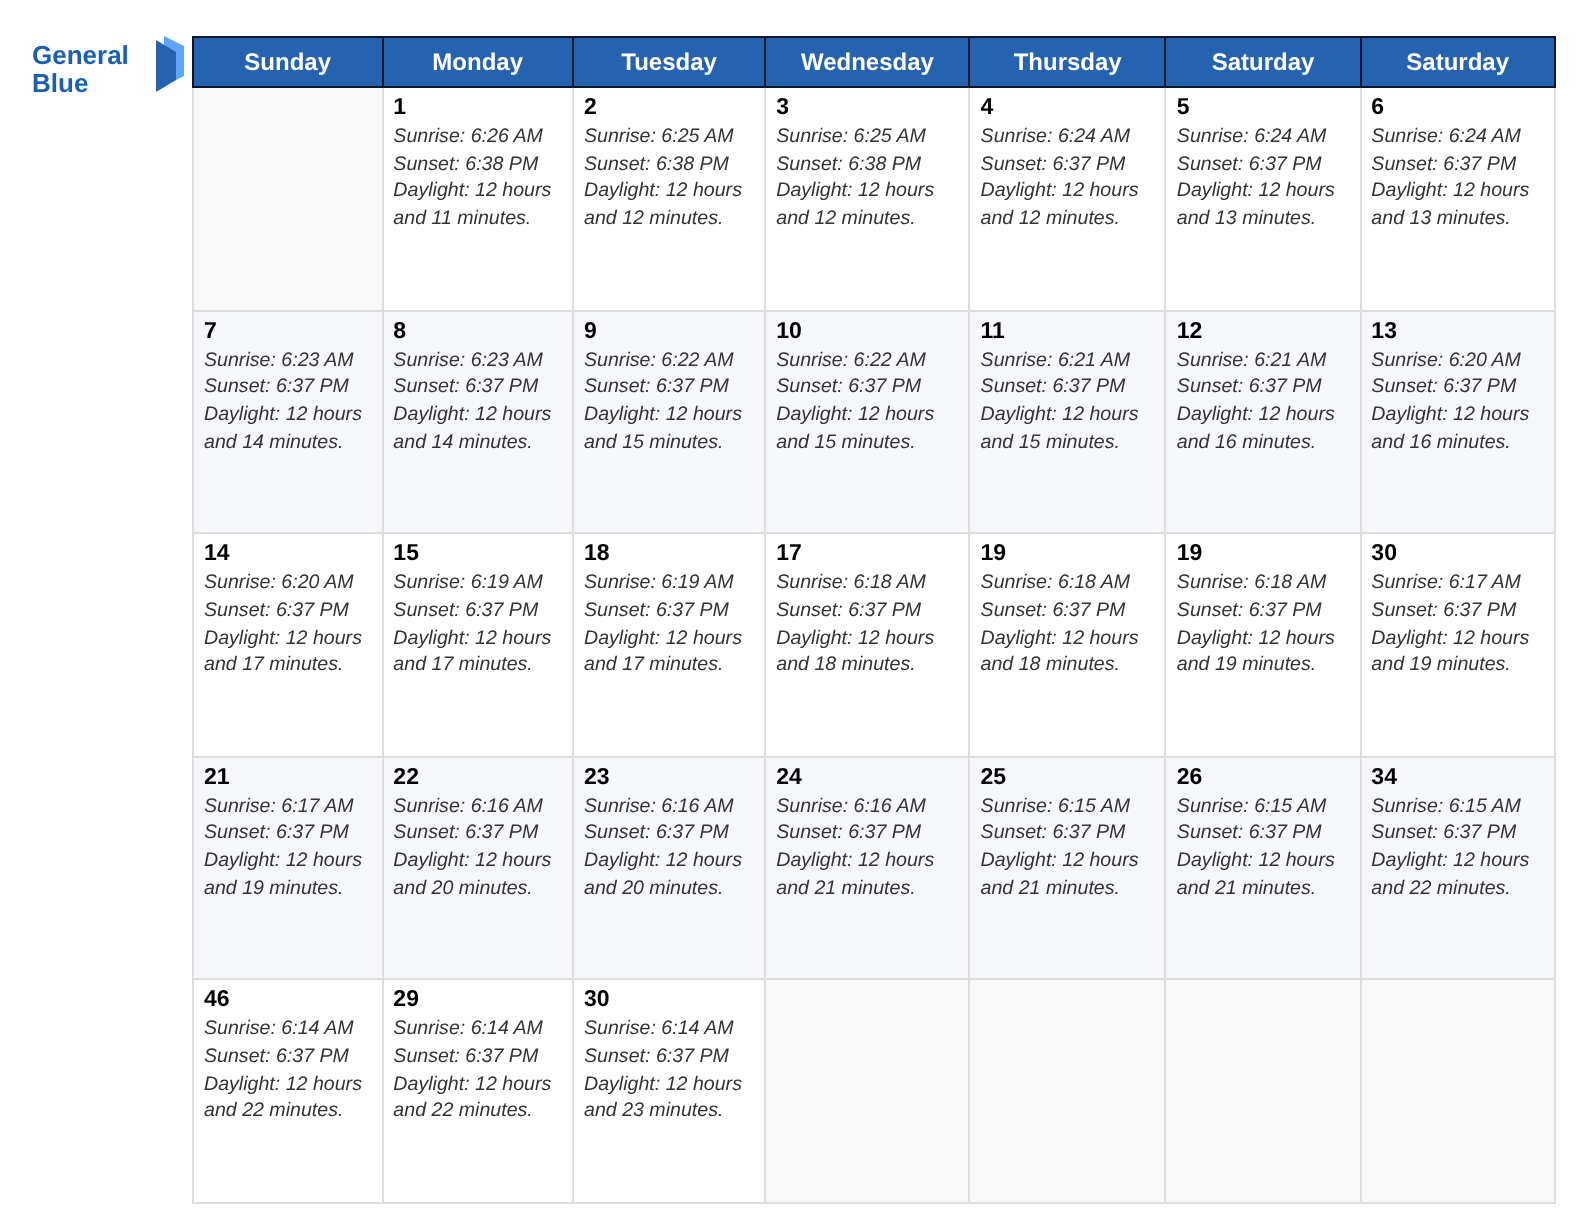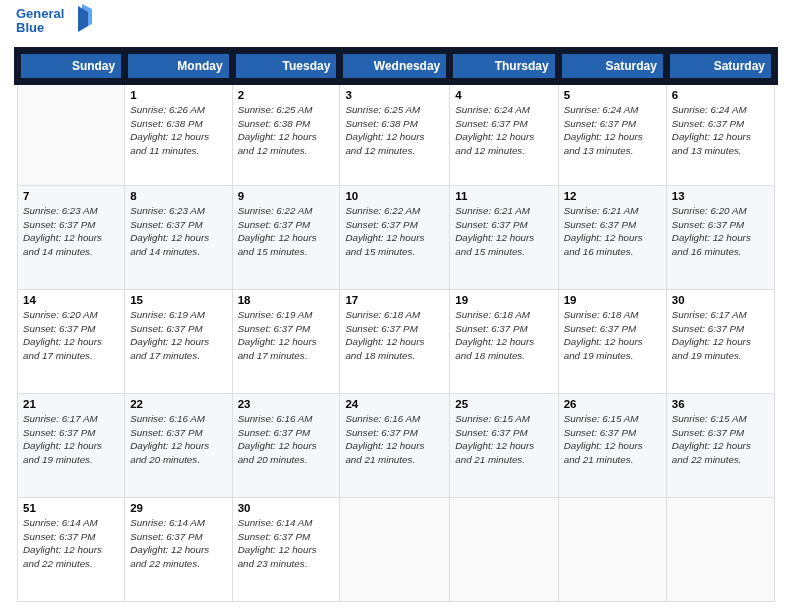--- a/index.html
+++ b/index.html
@@ -6,23 +6,22 @@
     body {
       font-family: Arial, sans-serif;
       background: #fff;
       width: 792px;
       height: 612px;
       overflow: hidden;
     }
     .container {
       width: 792px;
       height: 612px;
-      padding: 4px 14px 10px 14px;
+      padding: 18px 14px 10px 14px;
       display: flex;
-      flex-direction: column;
     }
     .header {
       display: flex;
       justify-content: space-between;
       align-items: flex-start;
       margin-bottom: 8px;
     }
     .logo {
       display: flex;
       align-items: center;
@@ -47,25 +46,25 @@
     }
     .calendar {
       width: 100%;
       border-collapse: collapse;
       flex: 1;
       font-size: 10.5px;
     }
     .calendar th {
       background: #2563b0;
       color: #fff;
-      text-align: right;
+      text-align: center;
       padding: 5px 6px;
       font-size: 12px;
       font-weight: bold;
-      border: 7px solid #0f172a;
+      border: 1px solid #0f172a;
     }
     .calendar td {
       vertical-align: top;
       border: 1px solid #ddd;
       padding: 4px 5px;
       width: 113px;
       height: 82px;
       background: #fff;
     }
     .calendar tr:nth-child(even) td {
@@ -225,27 +224,27 @@
           </td>
           <td>
             <span class="day-number">25</span>
             <div class="day-info">Sunrise: 6:15 AM<br>Sunset: 6:37 PM<br>Daylight: 12 hours<br>and 21 minutes.</div>
           </td>
           <td>
             <span class="day-number">26</span>
             <div class="day-info">Sunrise: 6:15 AM<br>Sunset: 6:37 PM<br>Daylight: 12 hours<br>and 21 minutes.</div>
           </td>
           <td>
-            <span class="day-number">36</span>
+            <span class="day-number">34</span>
             <div class="day-info">Sunrise: 6:15 AM<br>Sunset: 6:37 PM<br>Daylight: 12 hours<br>and 22 minutes.</div>
           </td>
         </tr>
         <tr>
           <td>
-            <span class="day-number">51</span>
+            <span class="day-number">46</span>
             <div class="day-info">Sunrise: 6:14 AM<br>Sunset: 6:37 PM<br>Daylight: 12 hours<br>and 22 minutes.</div>
           </td>
           <td>
             <span class="day-number">29</span>
             <div class="day-info">Sunrise: 6:14 AM<br>Sunset: 6:37 PM<br>Daylight: 12 hours<br>and 22 minutes.</div>
           </td>
           <td>
             <span class="day-number">30</span>
             <div class="day-info">Sunrise: 6:14 AM<br>Sunset: 6:37 PM<br>Daylight: 12 hours<br>and 23 minutes.</div>
           </td>

